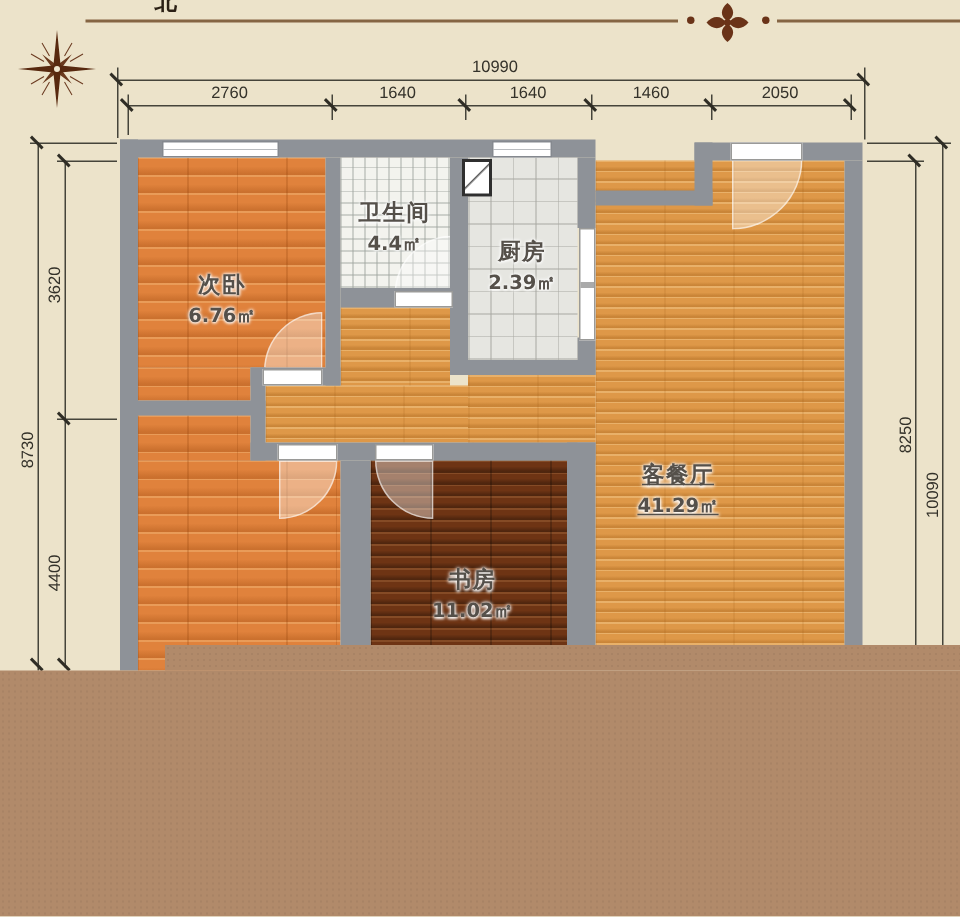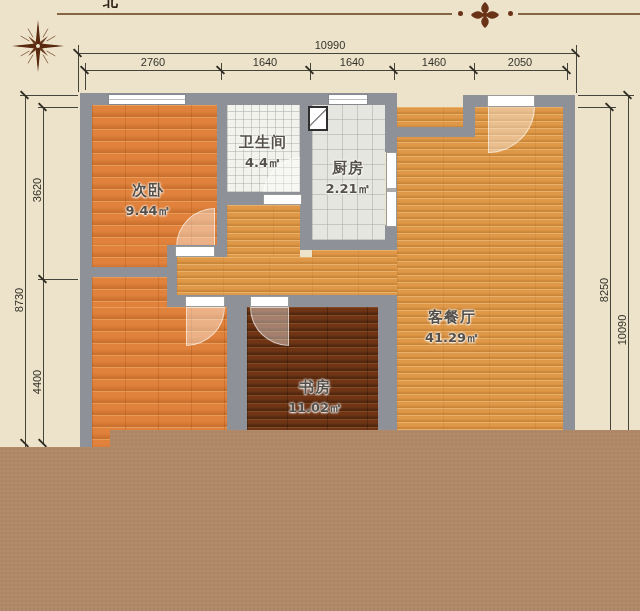--- a/index.html
+++ b/index.html
@@ -154,31 +154,31 @@
   <div class="door" style="left:487px;top:95px;width:46px;height:10px;"></div>
   <div class="door" style="left:175px;top:246px;width:38px;height:9px;"></div>
   <div class="door" style="left:263px;top:194px;width:37px;height:9px;"></div>
   <div class="door" style="left:185px;top:296px;width:38px;height:9px;"></div>
   <div class="door" style="left:250px;top:296px;width:37px;height:9px;"></div>
   <div class="door" style="left:386px;top:152px;width:9px;height:73px;background-image:linear-gradient(180deg, rgba(0,0,0,0) 48%, #aaa 48%, #aaa 53%, rgba(0,0,0,0) 53%);"></div>
   <div class="appliance" style="left:308px;top:106px;width:16px;height:21px;"></div>
 
   <div class="room-label" style="left:148px;top:200px;">
     <div class="rn">次卧</div>
-    <div class="ra">9.44㎡</div>
+    <div class="ra">6.76㎡</div>
   </div>
   <div class="room-label" style="left:263px;top:152px;">
     <div class="rn">卫生间</div>
     <div class="ra">4.4㎡</div>
   </div>
   <div class="room-label" style="left:348px;top:178px;">
     <div class="rn">厨房</div>
-    <div class="ra">2.21㎡</div>
-  </div>
-  <div class="room-label" style="left:452px;top:327px;">
+    <div class="ra">2.39㎡</div>
+  </div>
+  <div class="room-label" style="left:452px;top:327px;text-decoration:underline;">
     <div class="rn">客餐厅</div>
     <div class="ra">41.29㎡</div>
   </div>
   <div class="room-label" style="left:315px;top:397px;">
     <div class="rn">书房</div>
     <div class="ra">11.02㎡</div>
   </div>
 
   <div class="dlh" style="left:78px;top:53px;width:498px;"></div>
   <div class="dim-t" style="left:330px;top:51px;">10990</div>

